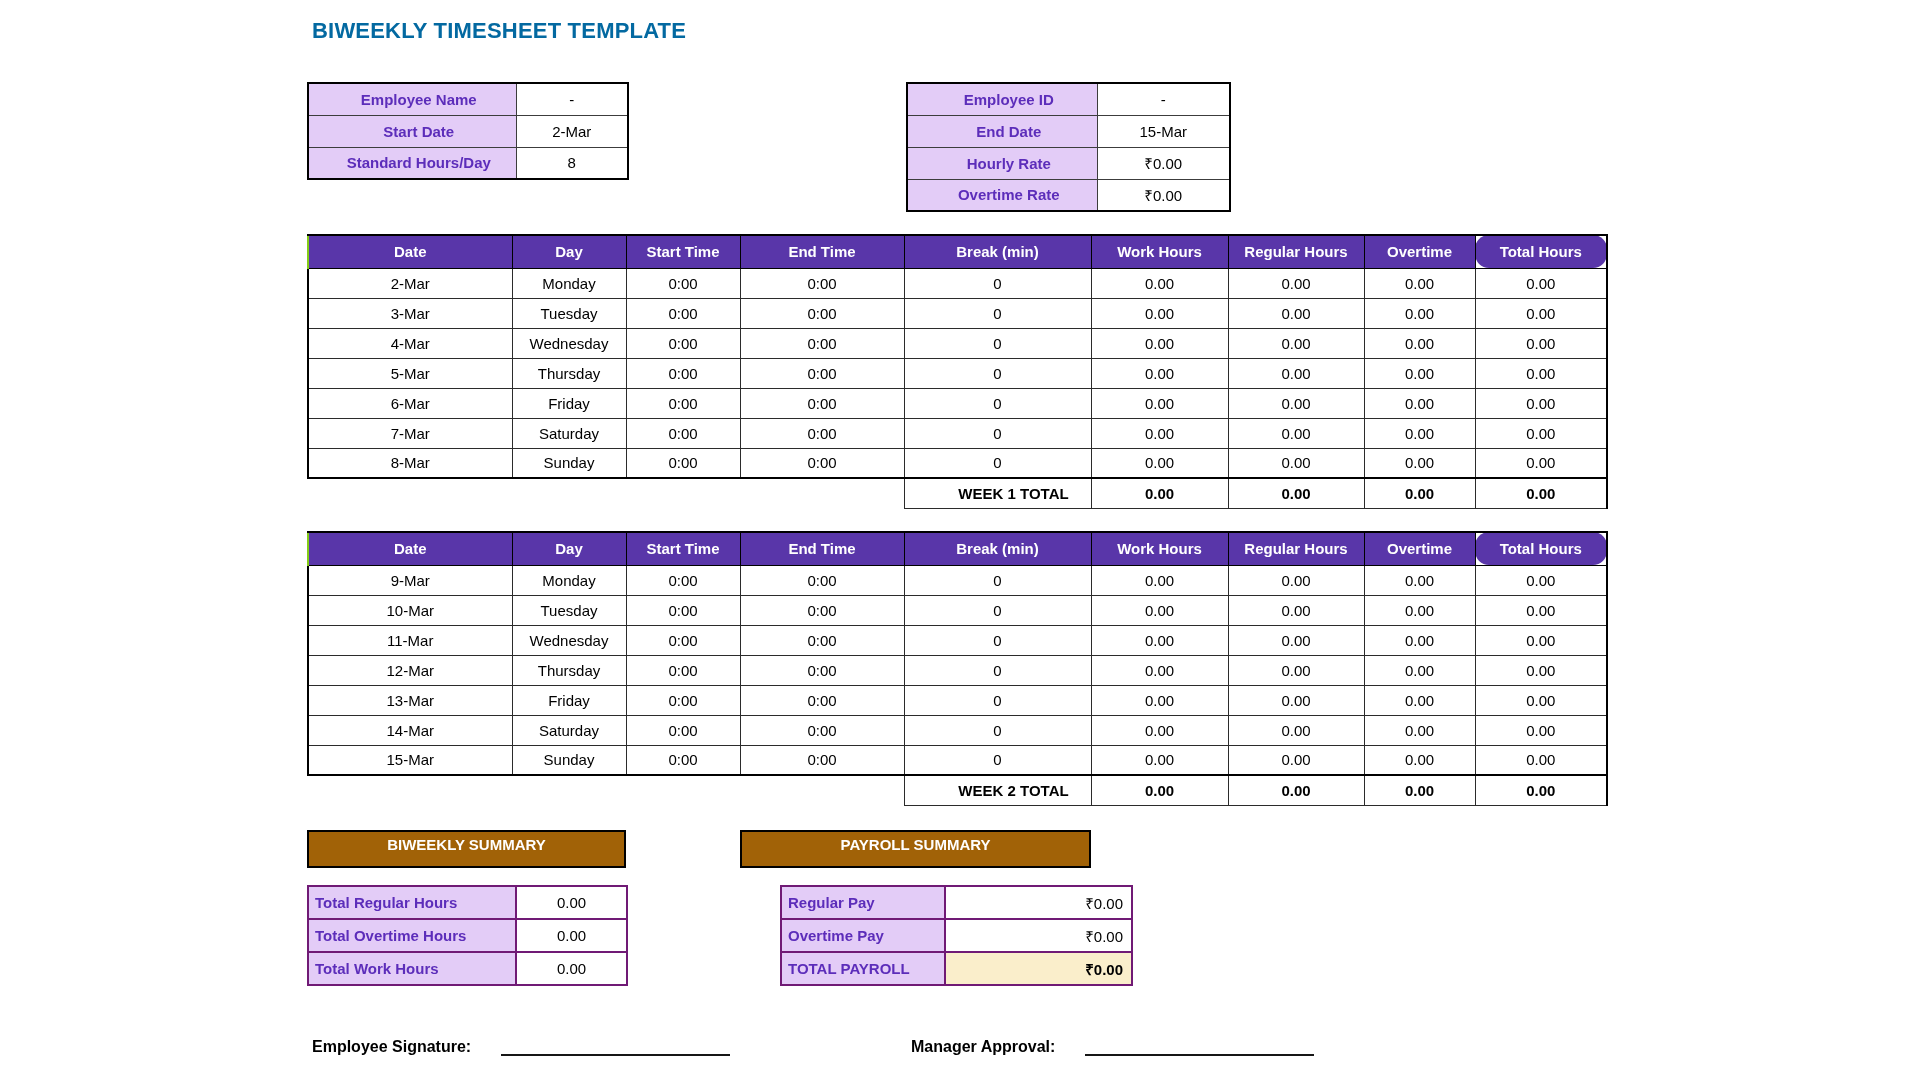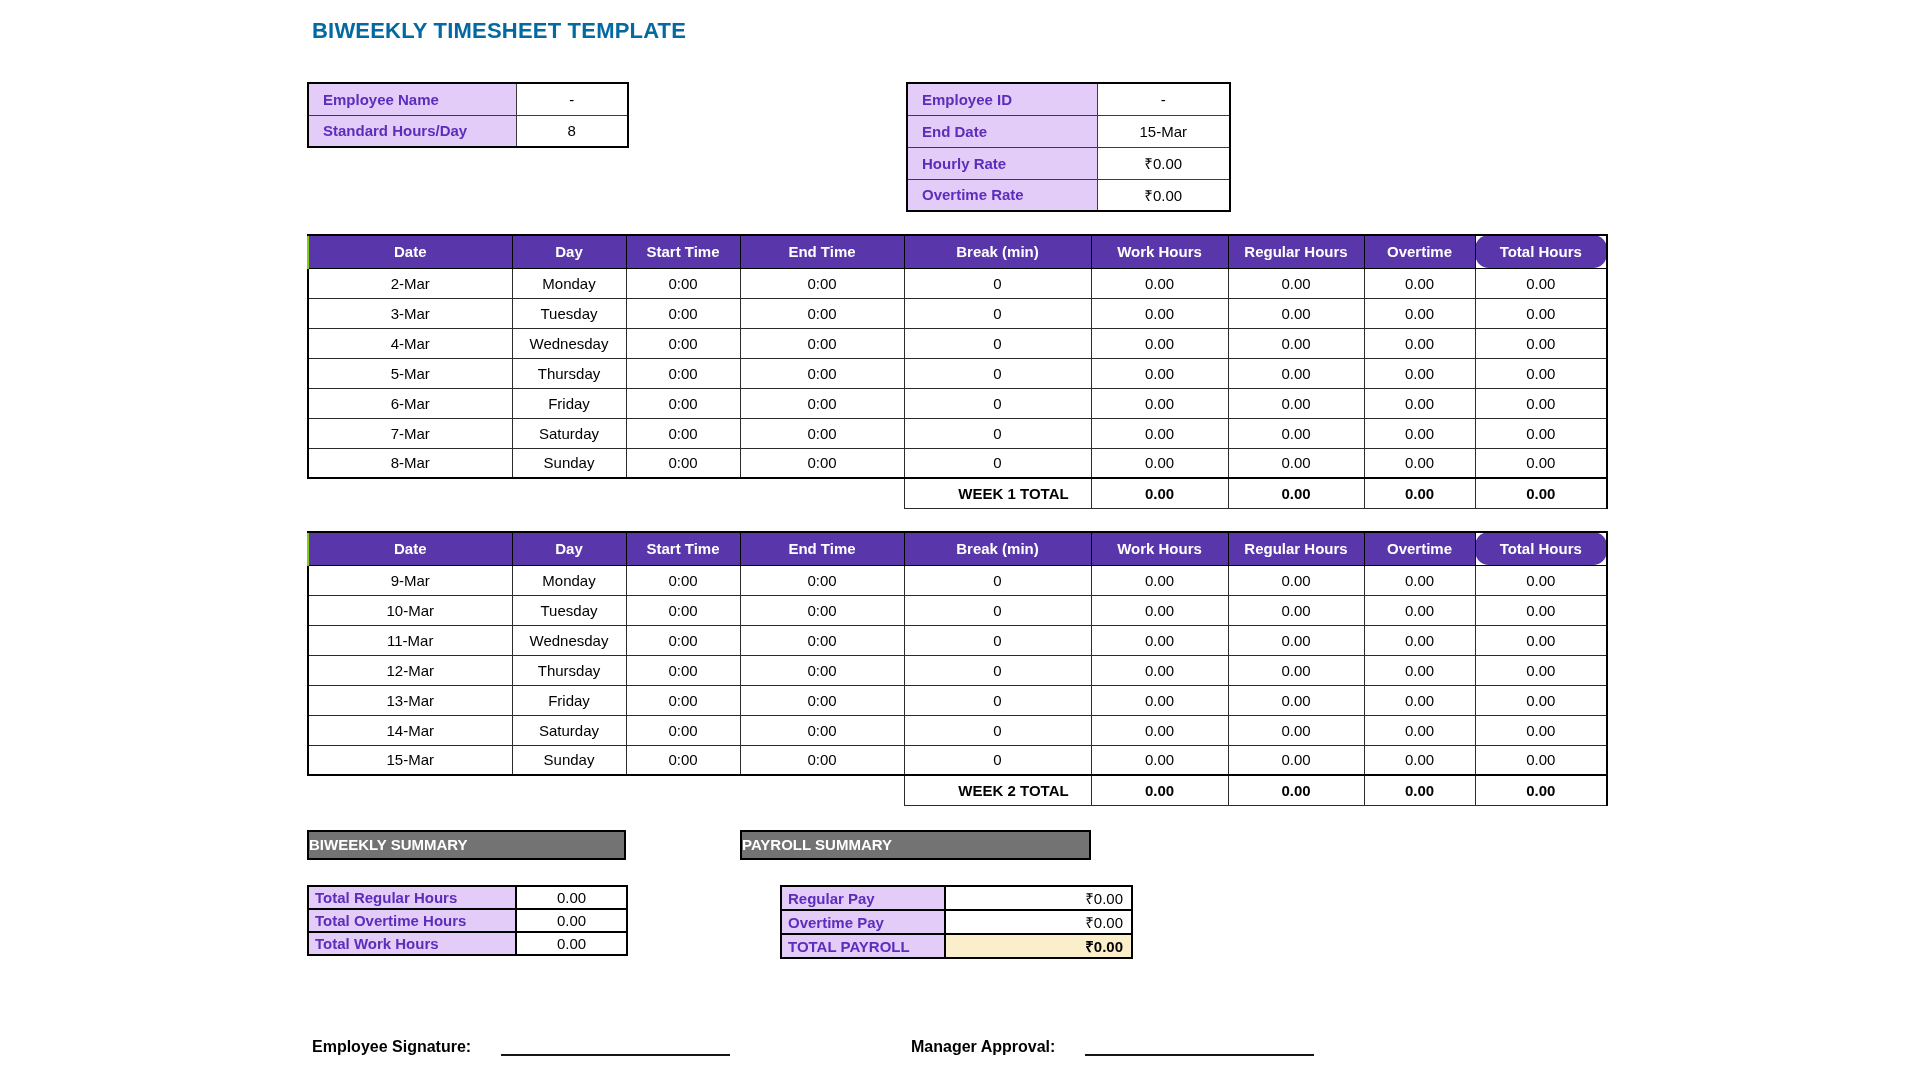--- a/index.html
+++ b/index.html
@@ -13,21 +13,21 @@
   
   #page-title {
     left:312px; top:18px; font-size:22px; font-weight:bold; color:#0369a1;
     letter-spacing:0.2px;
   }
 
   
   table.info-table { border-collapse:collapse; table-layout:fixed; border:2px solid #000; }
   table.info-table td { border:1px solid #3c3c3c; height:32px; font-size:15px; overflow:hidden; }
   td.info-label {
-    background:#e3ccf7; color:#5c2dba; font-weight:bold; padding-left:14px; text-align:left;
+    background:#e3ccf7; color:#5c2dba; font-weight:bold; padding-left:14px; text-align:center;
   }
   td.info-value { background:#fff; text-align:center; }
 
   
   table.week-table { border-collapse:collapse; table-layout:fixed; }
   table.week-table th {
     background:#5936a9; color:#fff; font-weight:bold; font-size:15px; height:33px;
     border:1px solid #000; border-top:2px solid #000;
   }
   table.week-table th:first-child { border-left:2px solid #84cc16; }
@@ -39,25 +39,25 @@
   table.week-table tbody td:last-child { border-right:2px solid #000; }
   tr.last-data-row td { border-bottom:2px solid #000; }
   td.total-empty { border:none !important; background:transparent; }
   td.total-label, td.total-value {
     background:#e3ccf7; font-weight:bold; border:1px solid #000; border-bottom:2px solid #000;
   }
   td.total-label { border-left:2px solid #000;padding-left:33px; }
 
   
   .summary-bar {
-    background:#737373; border:2px solid #000; color:#fff; font-weight:bold;
-    font-size:15px; height:30px; line-height:26px;
+    background:#a16207; border:2px solid #000; color:#fff; font-weight:bold;
+    font-size:15px; text-align:center; height:38px; line-height:26px;
   }
   table.summary-table { border-collapse:collapse; table-layout:fixed; border:2px solid #000; }
-  table.summary-table td { border:2px solid #000000; height:23px; font-size:15px; }
+  table.summary-table td { border:2px solid #701a75; height:33px; font-size:15px; }
   table.summary-table td.sum-label {
     background:#e3ccf7; color:#5c2dba; font-weight:bold; padding-left:6px; text-align:left;
   }
   table.summary-table td.sum-value-center { text-align:center; background:#fff; }
   table.summary-table td.sum-value-right { text-align:right; padding-right:8px; background:#fff; }
   table.summary-table tr.highlight td.sum-value-right,
   table.summary-table tr.highlight td.sum-value-center { background:#faeecb; font-weight:bold; }
 
   
   .sig-row { display:flex; align-items:flex-end; }
@@ -72,20 +72,24 @@
 <div class="abs" style="left:307px; top:82px;">
   <table class="info-table" id="info-left">
     <colgroup>
         <col style="width:208px">
         <col style="width:112px">
       </colgroup>
     <tbody>
         <tr>
           <td class="info-label">Employee Name</td>
           <td class="info-value">-</td>
+        </tr>
+        <tr>
+          <td class="info-label">Start Date</td>
+          <td class="info-value">2-Mar</td>
         </tr>
         <tr>
           <td class="info-label">Standard Hours/Day</td>
           <td class="info-value">8</td>
         </tr>
       </tbody>
   </table>
 </div>
 
 <div class="abs" style="left:906px; top:82px;">

